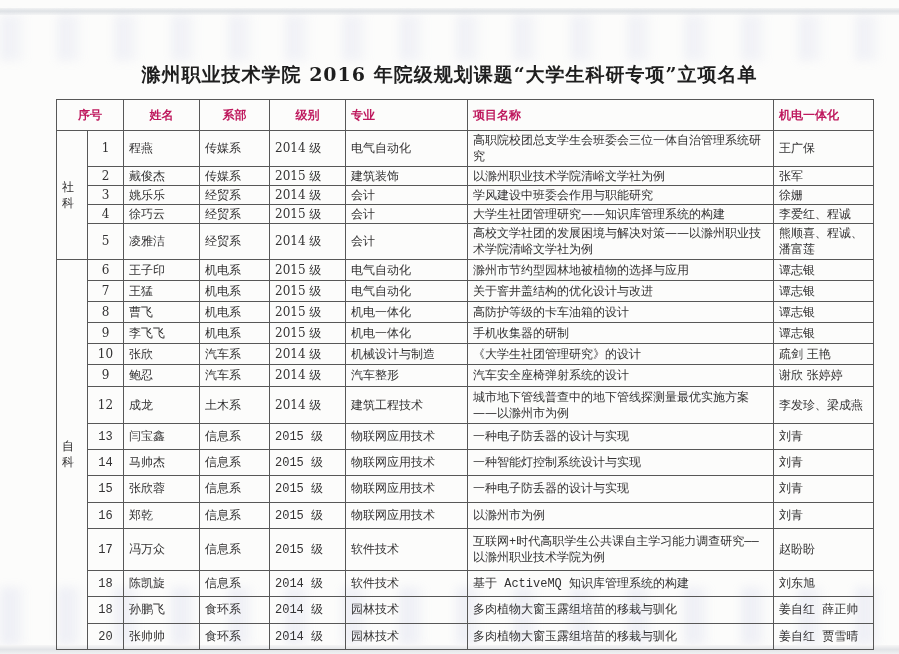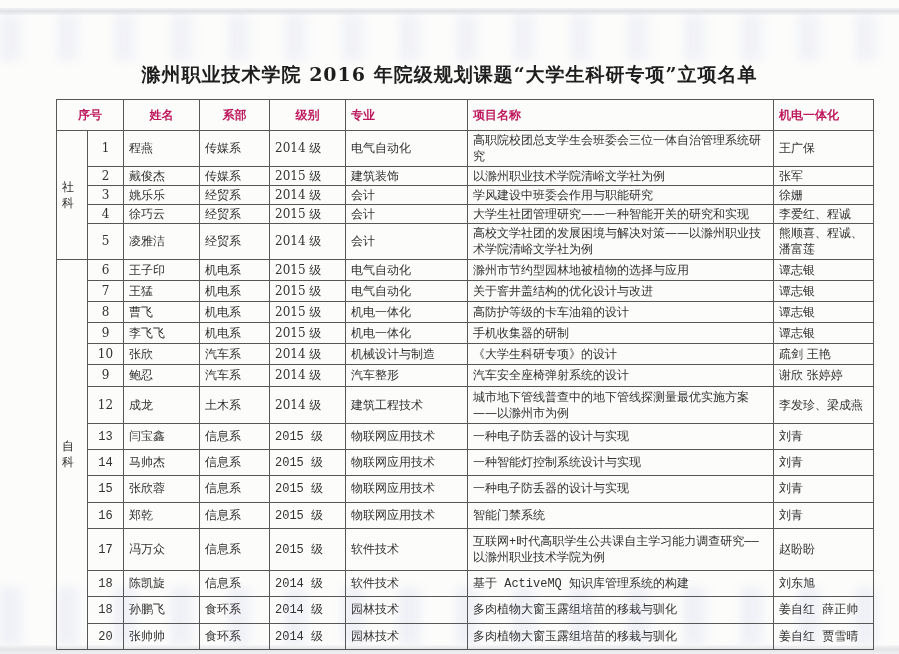--- a/index.html
+++ b/index.html
@@ -133,21 +133,21 @@
           <td class="major-cell">会计</td>
           <td class="project-cell">学风建设中班委会作用与职能研究</td>
           <td class="teacher-cell">徐姗</td>
         </tr>
         <tr>
           <td class="seq-cell">4</td>
           <td class="name-cell">徐巧云</td>
           <td class="dept-cell">经贸系</td>
           <td class="level-cell">2015 级</td>
           <td class="major-cell">会计</td>
-          <td class="project-cell">大学生社团管理研究——一种智能开关的研究和实现</td>
+          <td class="project-cell">大学生社团管理研究——知识库管理系统的构建</td>
           <td class="teacher-cell">李爱红、程诚</td>
         </tr>
         <tr>
           <td class="seq-cell">5</td>
           <td class="name-cell">凌雅洁</td>
           <td class="dept-cell">经贸系</td>
           <td class="level-cell">2014 级</td>
           <td class="major-cell">会计</td>
           <td class="project-cell">高校文学社团的发展困境与解决对策——以滁州职业技术学院清峪文学社为例</td>
           <td class="teacher-cell">熊顺喜、程诚、潘富莲</td>
@@ -188,21 +188,21 @@
           <td class="major-cell">机电一体化</td>
           <td class="project-cell">手机收集器的研制</td>
           <td class="teacher-cell">谭志银</td>
         </tr>
         <tr class="mid">
           <td class="seq-cell">10</td>
           <td class="name-cell">张欣</td>
           <td class="dept-cell">汽车系</td>
           <td class="level-cell">2014 级</td>
           <td class="major-cell">机械设计与制造</td>
-          <td class="project-cell">《大学生科研专项》的设计</td>
+          <td class="project-cell">《大学生社团管理研究》的设计</td>
           <td class="teacher-cell">疏剑 王艳</td>
         </tr>
         <tr class="mid">
           <td class="seq-cell">9</td>
           <td class="name-cell">鲍忍</td>
           <td class="dept-cell">汽车系</td>
           <td class="level-cell">2014 级</td>
           <td class="major-cell">汽车整形</td>
           <td class="project-cell">汽车安全座椅弹射系统的设计</td>
           <td class="teacher-cell">谢欣 张婷婷</td>
@@ -242,21 +242,21 @@
           <td class="major-cell">物联网应用技术</td>
           <td class="project-cell">一种电子防丢器的设计与实现</td>
           <td class="teacher-cell">刘青</td>
         </tr>
         <tr class="roomy">
           <td class="seq-cell">16</td>
           <td class="name-cell">郑乾</td>
           <td class="dept-cell">信息系</td>
           <td class="level-cell">2015 级</td>
           <td class="major-cell">物联网应用技术</td>
-          <td class="project-cell">智能门禁系统</td>
+          <td class="project-cell">以滁州市为例</td>
           <td class="teacher-cell">刘青</td>
         </tr>
         <tr class="roomy">
           <td class="seq-cell">17</td>
           <td class="name-cell">冯万众</td>
           <td class="dept-cell">信息系</td>
           <td class="level-cell">2015 级</td>
           <td class="major-cell">软件技术</td>
           <td class="project-cell">互联网+时代高职学生公共课自主学习能力调查研究——以滁州职业技术学院为例</td>
           <td class="teacher-cell">赵盼盼</td>

